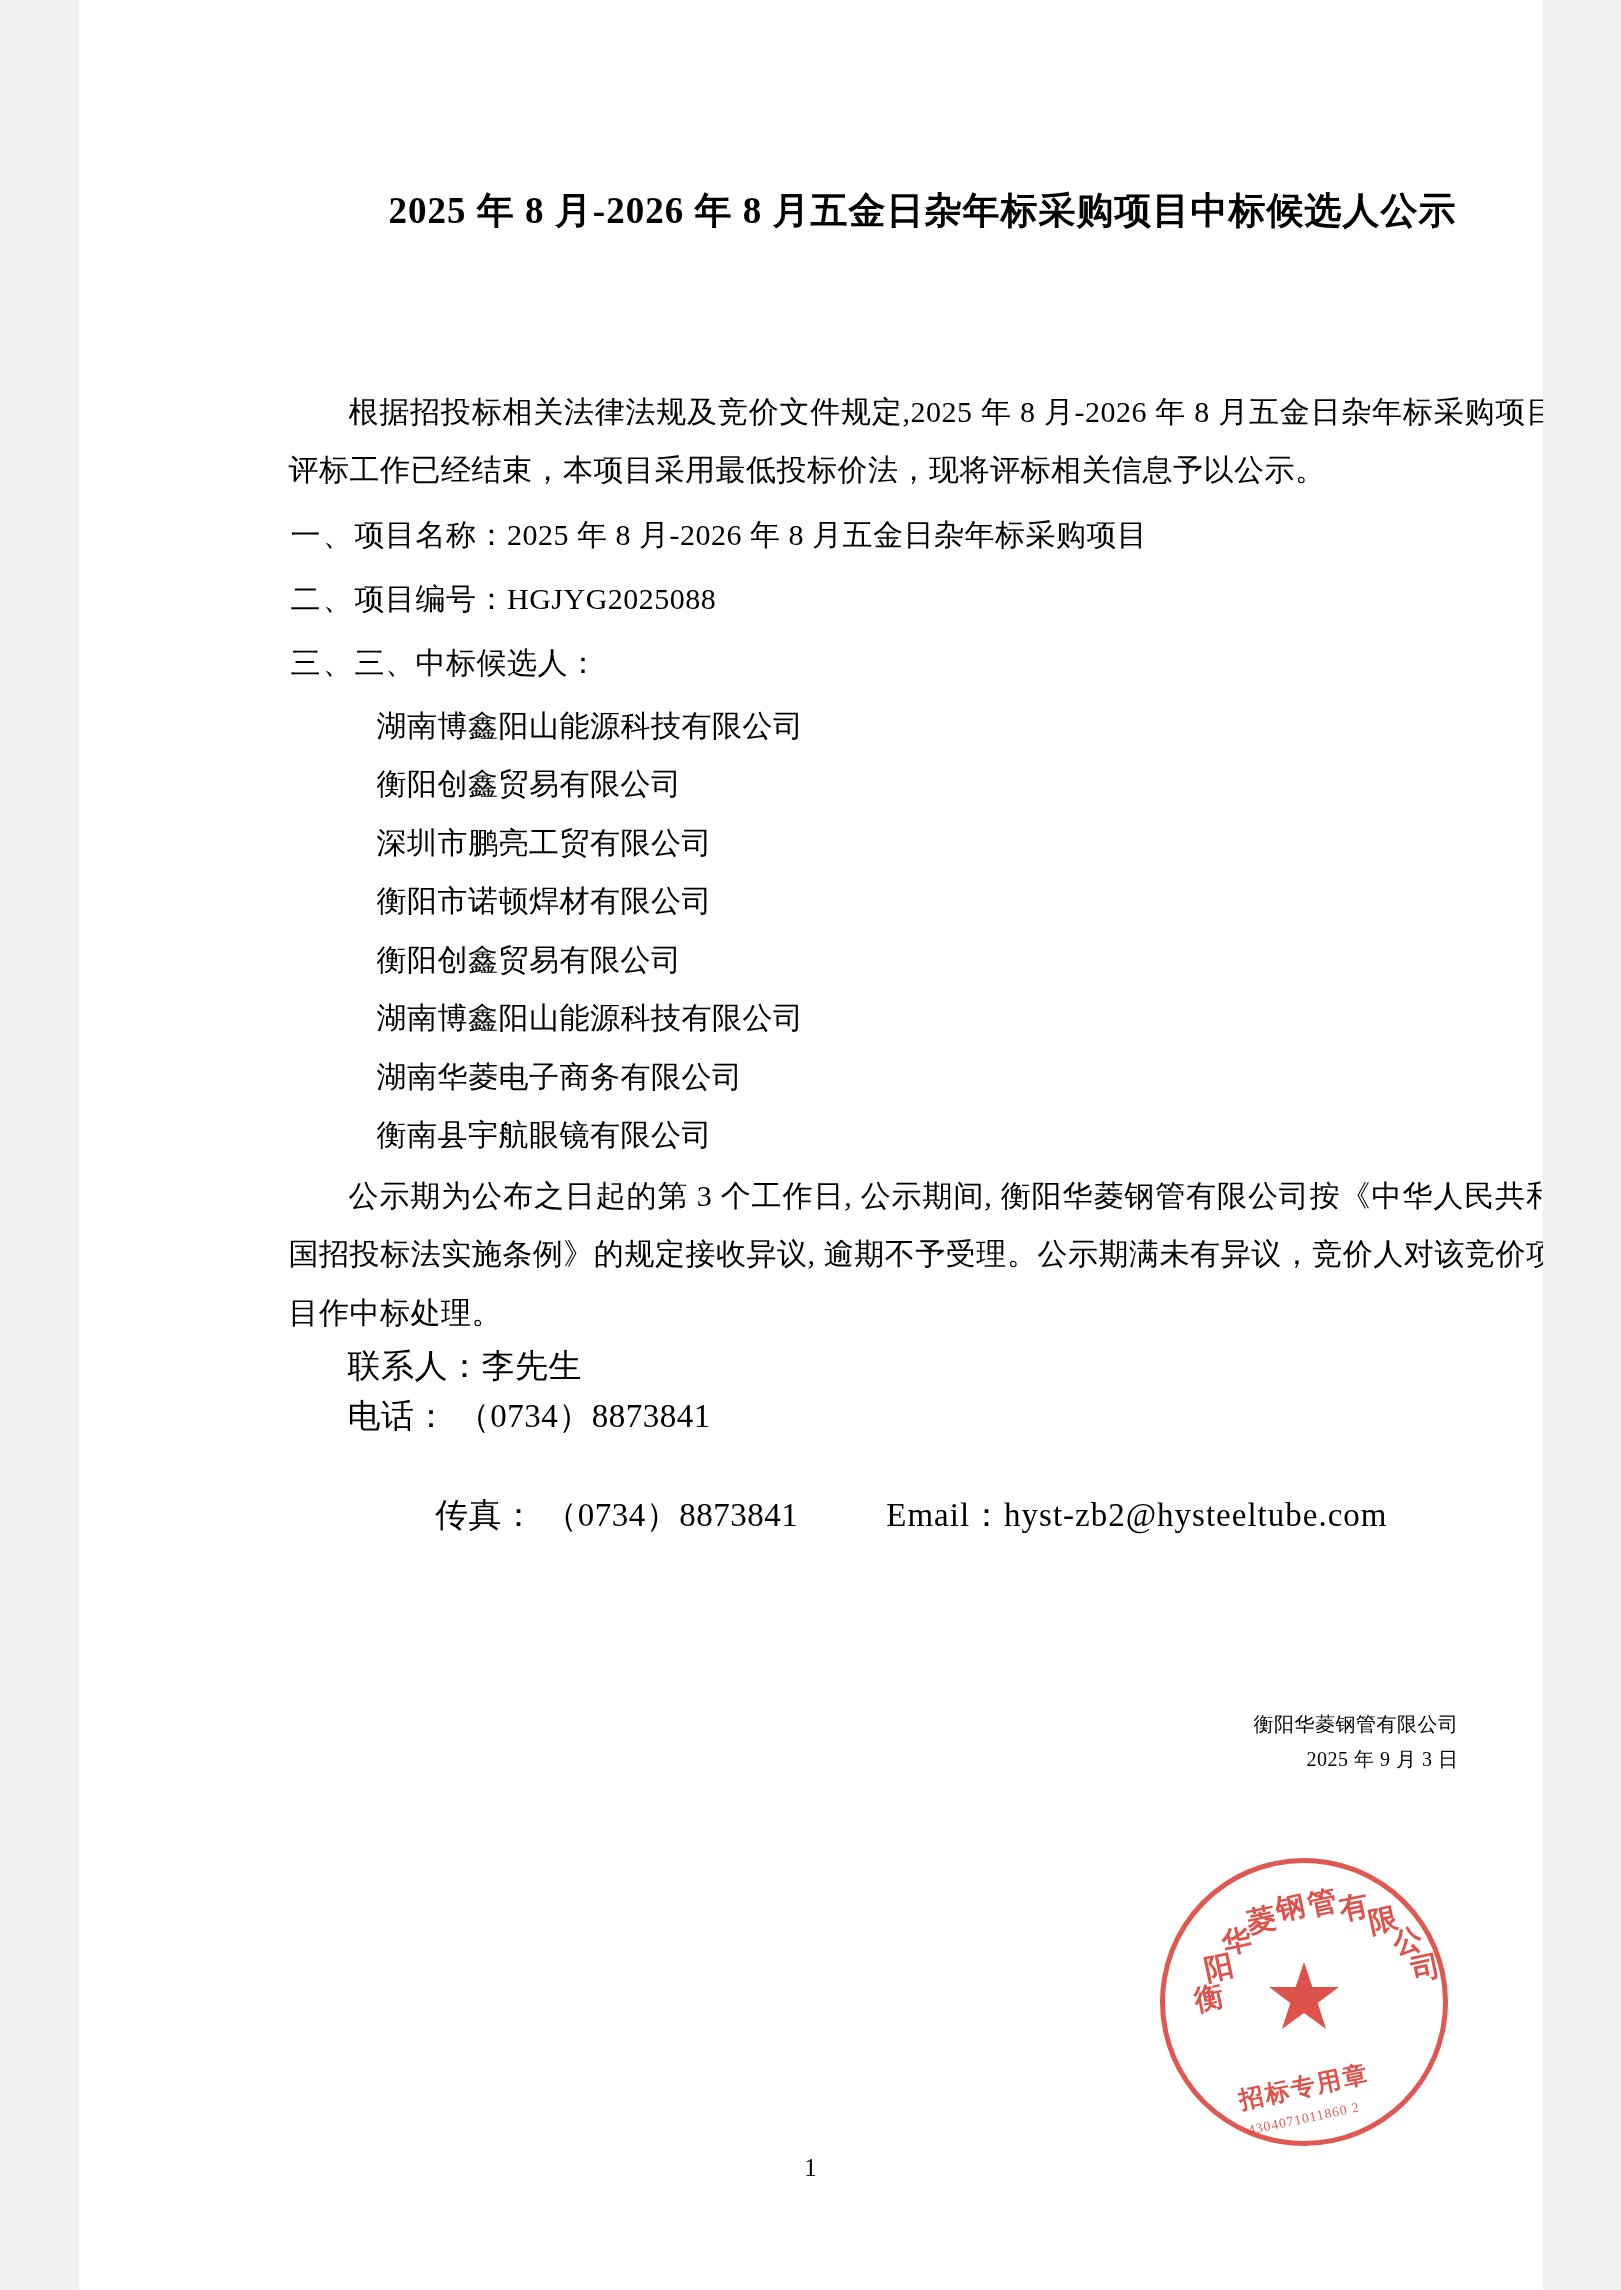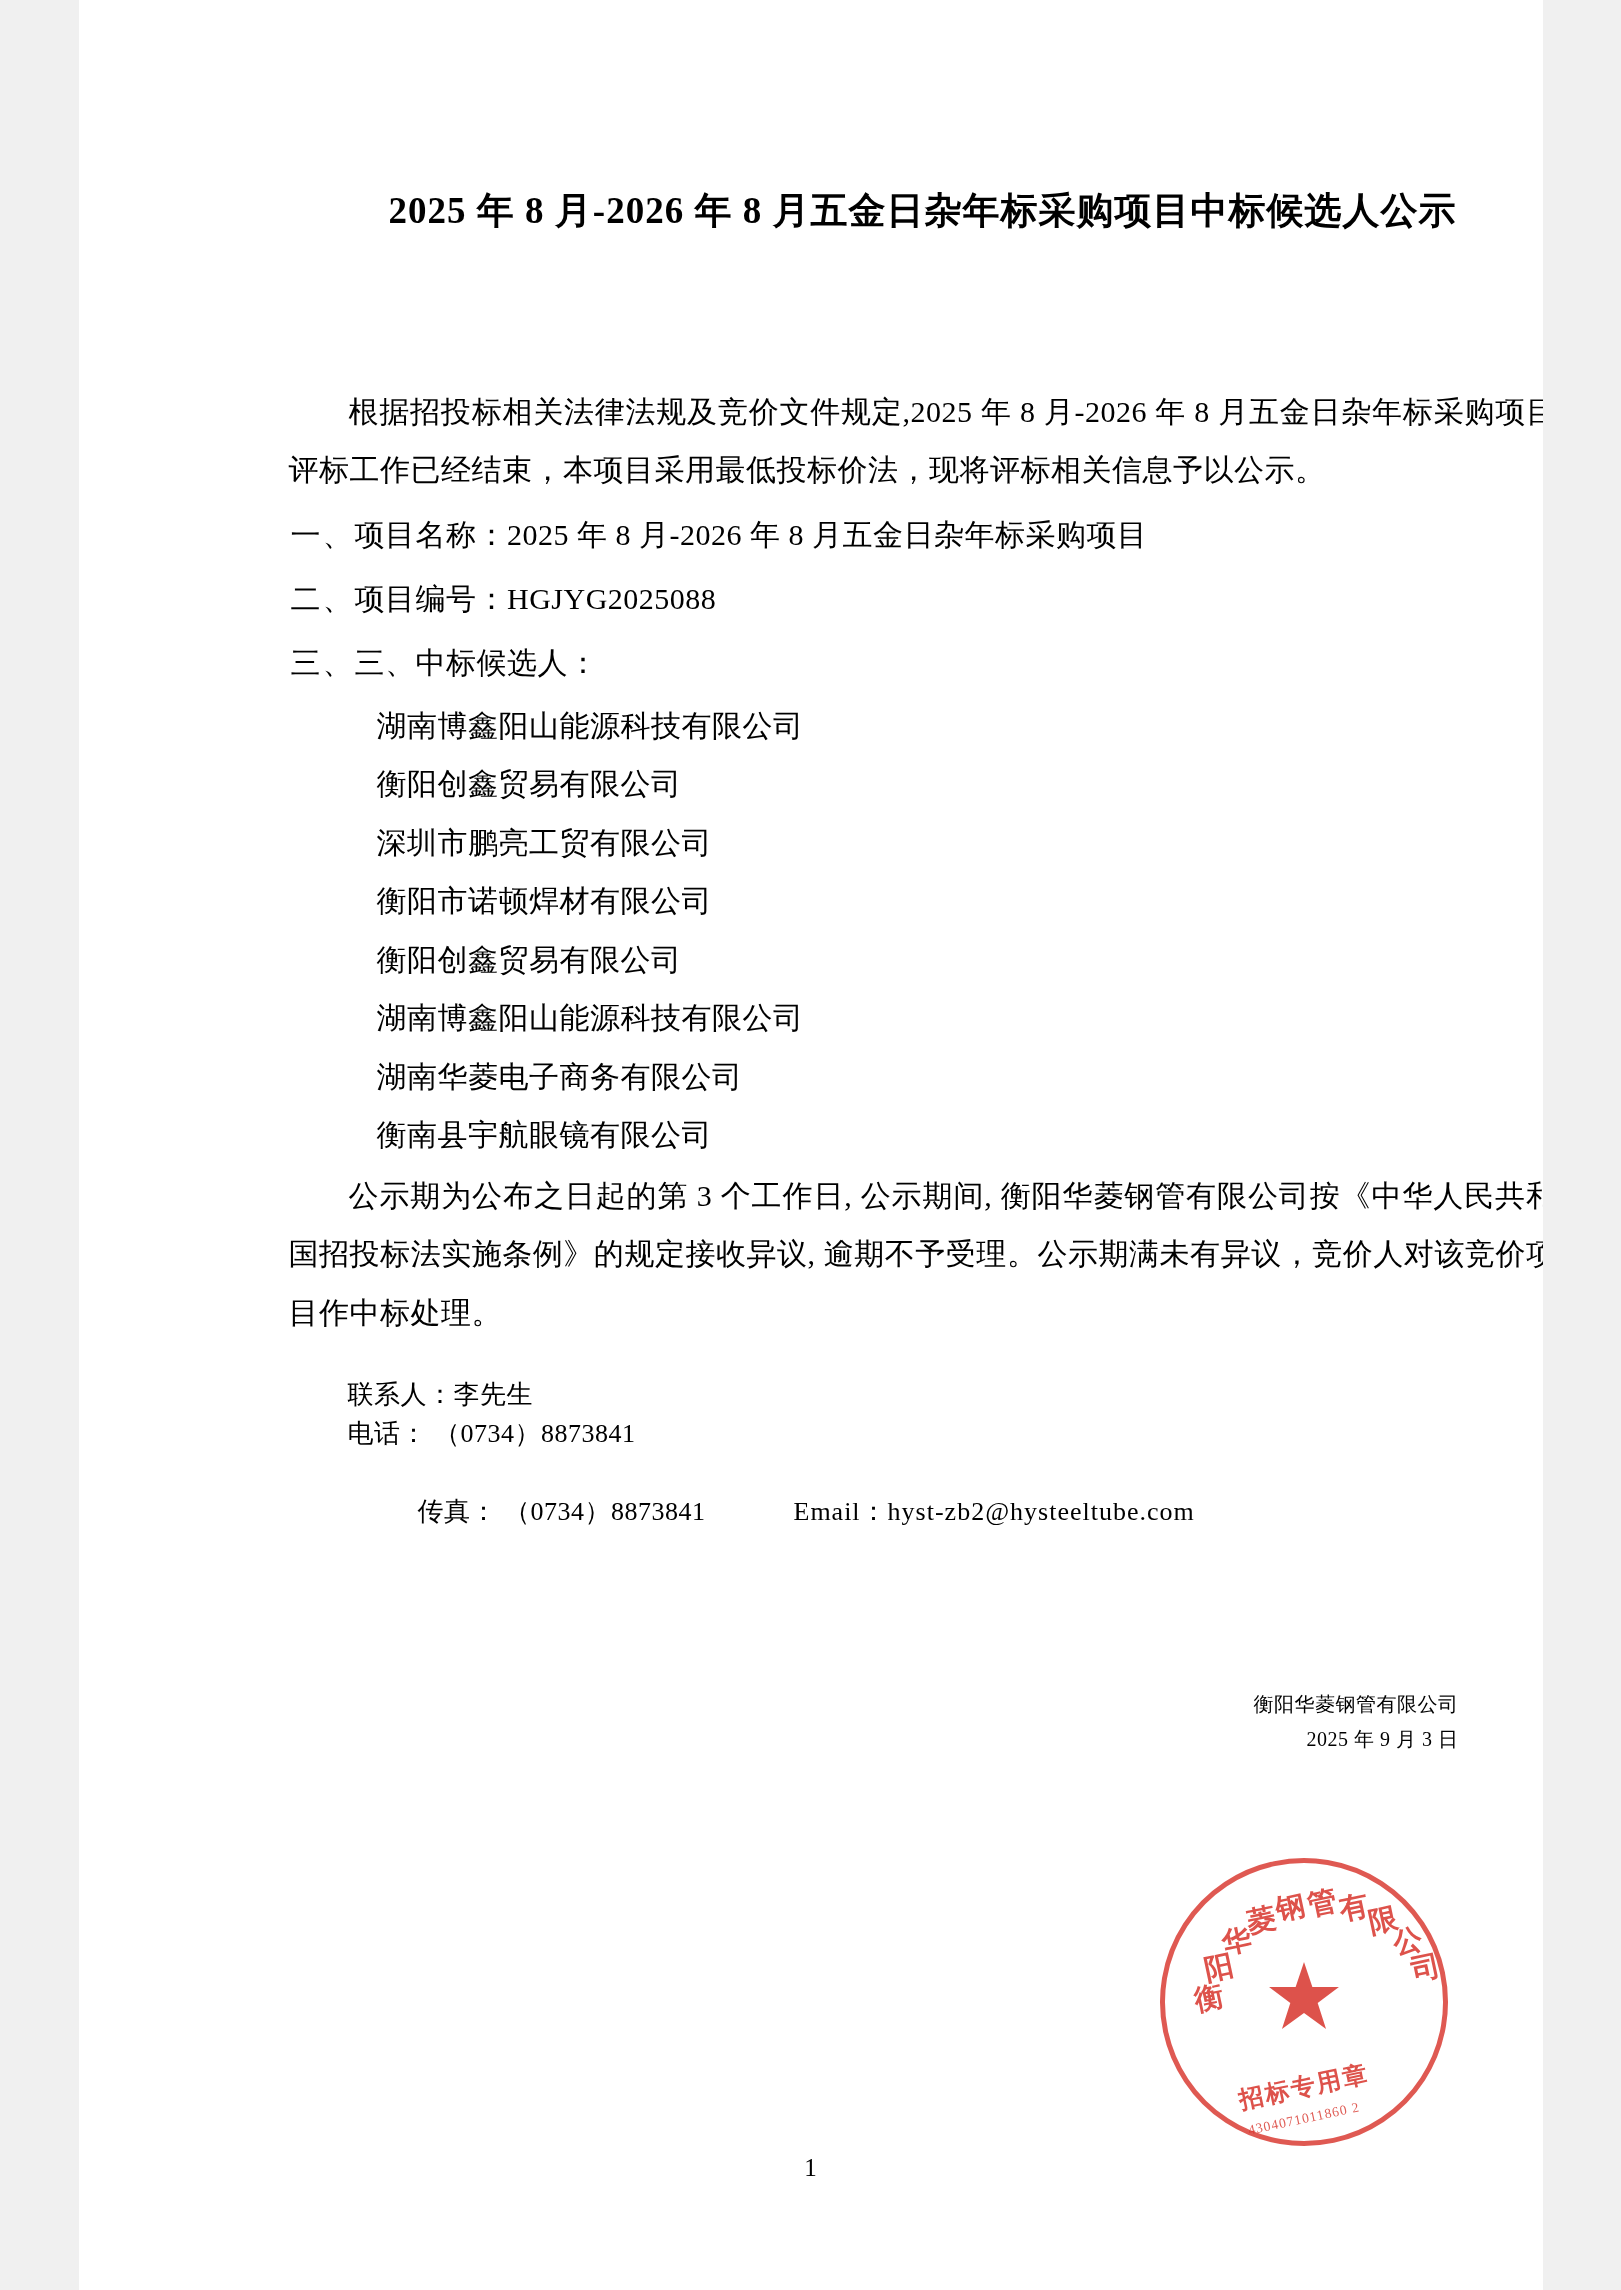--- a/index.html
+++ b/index.html
@@ -61,22 +61,21 @@
     line-height: 1.95;
     letter-spacing: 0.5px;
   }
   .para2 {
     text-indent: 60px;
     text-align: justify;
     letter-spacing: 0.5px;
     margin-top: 2px;
   }
   .contact-block {
-    margin-top: 33px;
-    font-size: 26px;
+    font-size: 33px;
     line-height: 1.5;
     padding-left: 59px;
   }
   .contact-row {
     white-space: pre;
     letter-spacing: 0.5px;
   }
   .contact-row .email {
     margin-left: 88px;
     font-family: "Liberation Serif", "DejaVu Serif", serif;

